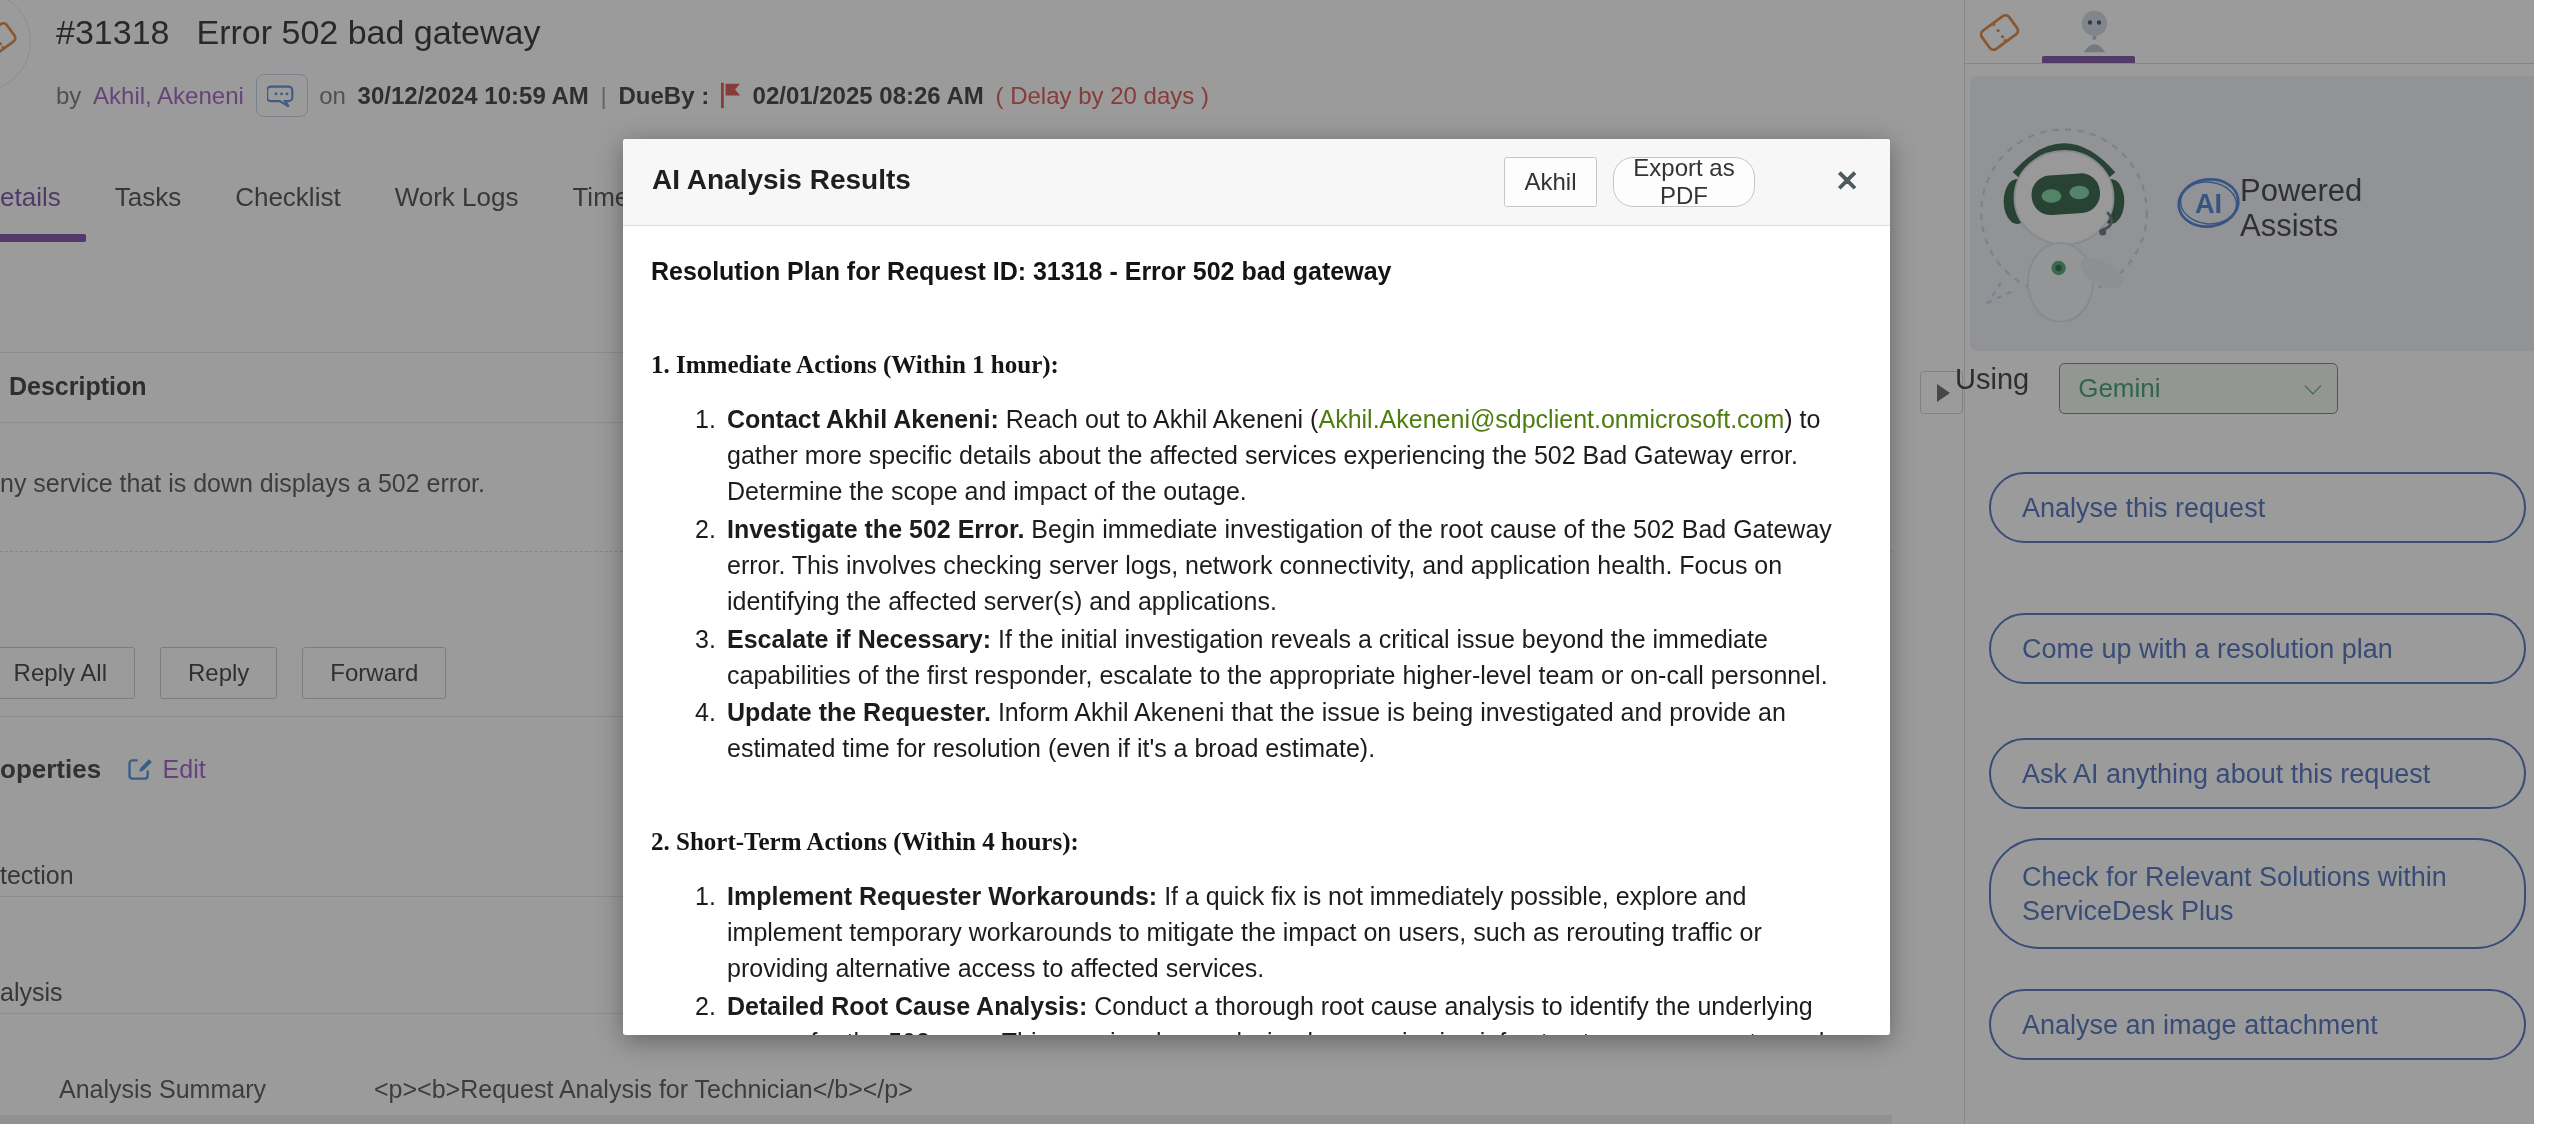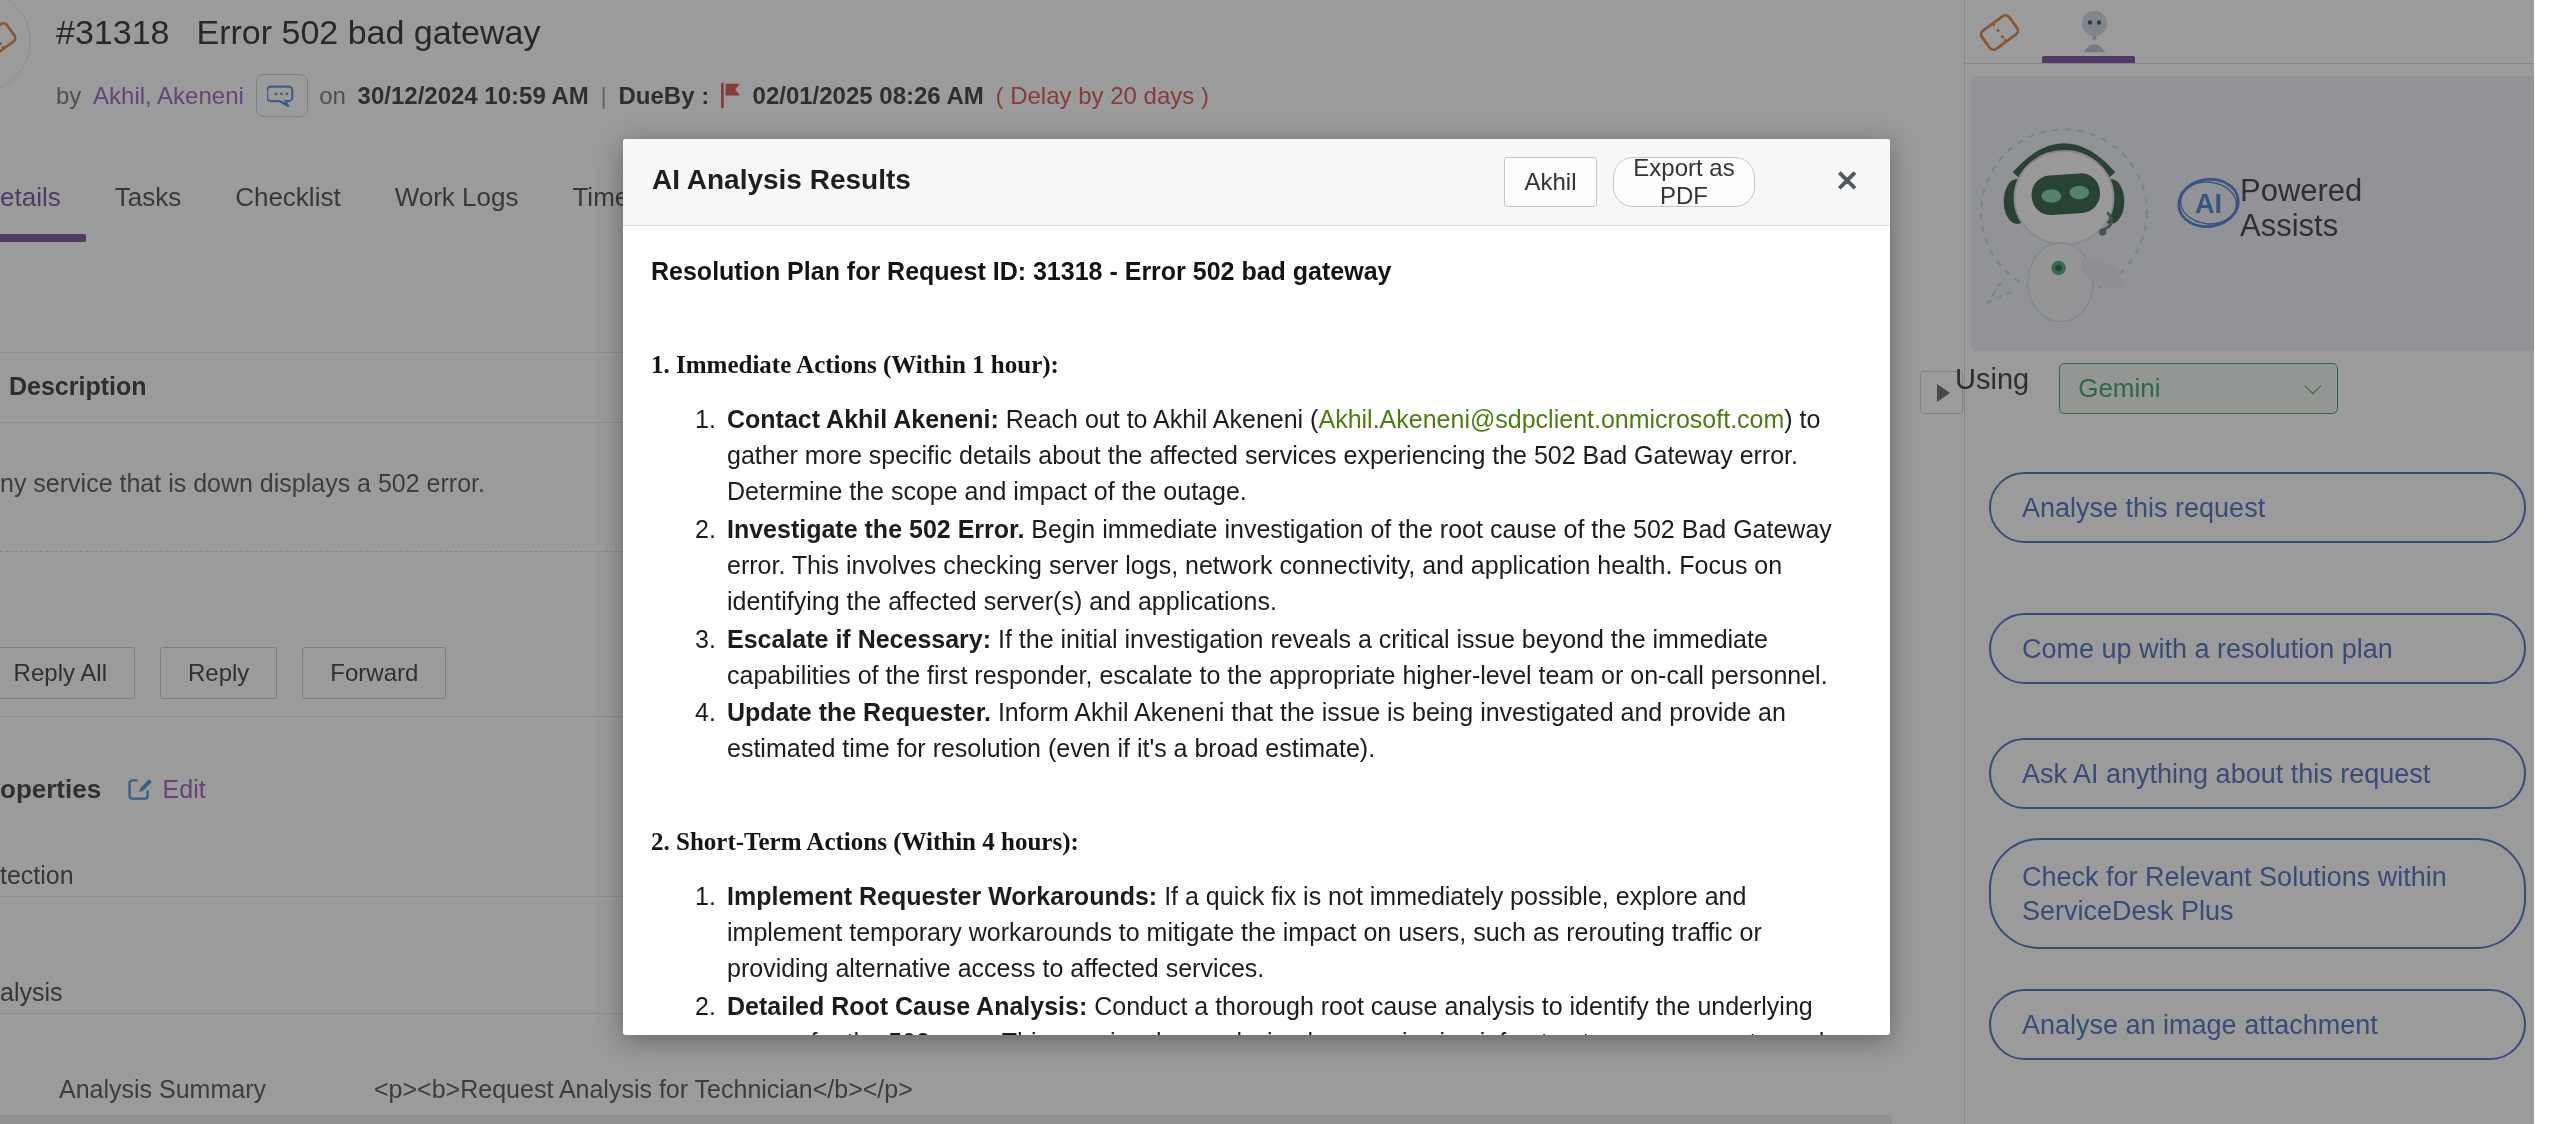--- a/index.html
+++ b/index.html
@@ -27,21 +27,21 @@
     background:#7a4fa3;border-radius:1.8px;}
   .hline{height:0.9px;background:#e6e6e6;}
   .dashed{border-top:1.8px dashed #d9d9d9;height:0;background:none;}
   #description-title{left:9px;top:372px;font-size:25px;font-weight:700;color:#3a3a3a;}
   #description-body{left:0;top:469px;font-size:25px;color:#555;}
   
   #reply-row{left:-14.4px;top:647px;display:flex;gap:25px;}
   .o-btn{height:52px;border:0.9px solid #c9c9c9;background:transparent;border-radius:2.7px;
     font-size:24px;color:#3d3d3d;display:flex;align-items:center;padding:0 27px;
     font-family:"Liberation Sans",sans-serif;}
-  #properties-row{left:0;top:774px;display:flex;align-items:center;gap:23.4px;}
+  #properties-row{left:0;top:754px;display:flex;align-items:center;gap:23.4px;}
   #properties-title{font-size:26px;font-weight:700;color:#3e3e3e;}
   #edit-link{font-size:25px;color:#a55bc8;display:flex;align-items:center;gap:9px;}
   #detection-title{left:0;top:861px;font-size:25px;color:#4a4a4a;}
   #analysis-title{left:0;top:978px;font-size:25px;color:#4a4a4a;}
   #summary-row{left:59px;top:1075px;display:flex;gap:108px;font-size:25px;color:#555;}
   #bottom-strip{left:0;bottom:0;width:1892px;height:9px;background:#ededed;}
   
   #panel-toggle{left:1920px;top:371px;width:41px;height:41px;border:0.9px solid #cfcfcf;
     border-radius:3.6px;background:#fff;display:flex;align-items:center;justify-content:center;}
   #panel-toggle .tri{width:0;height:0;border-left:13.5px solid #666;border-top:9px solid transparent;

